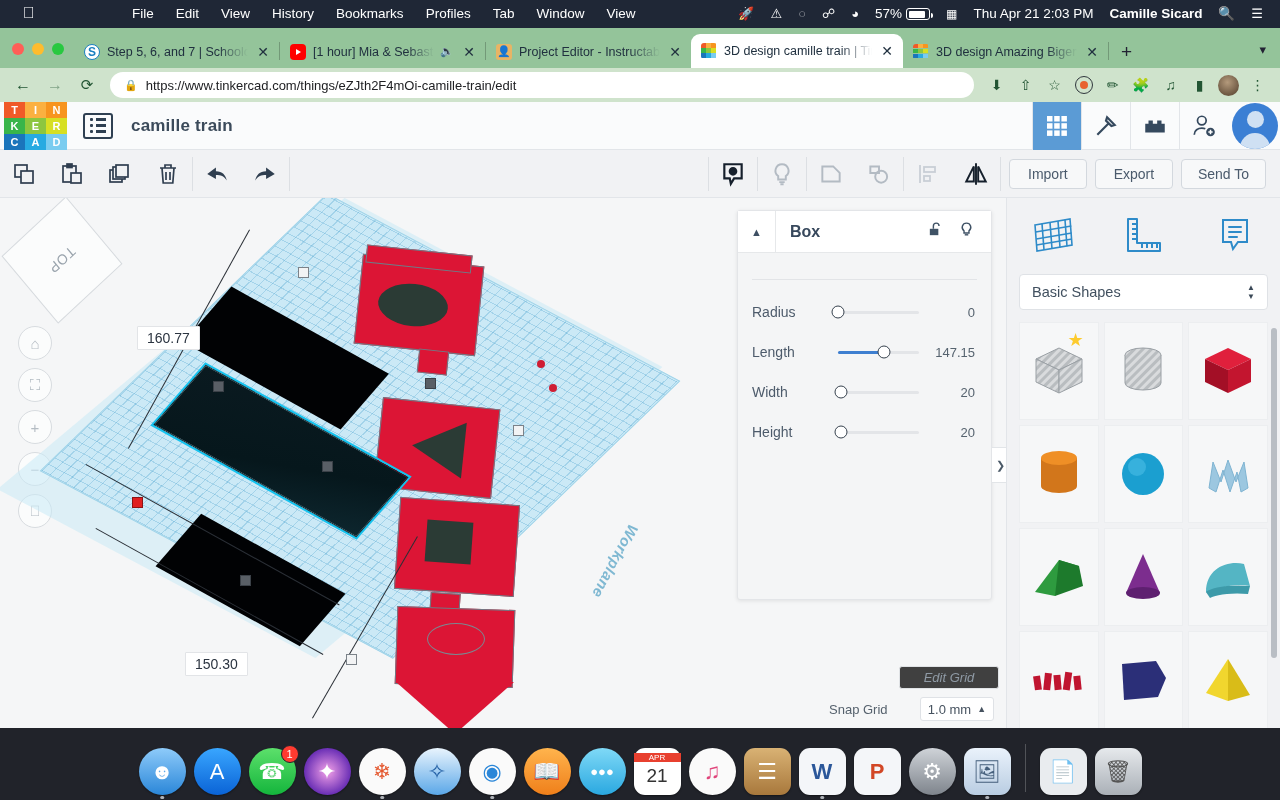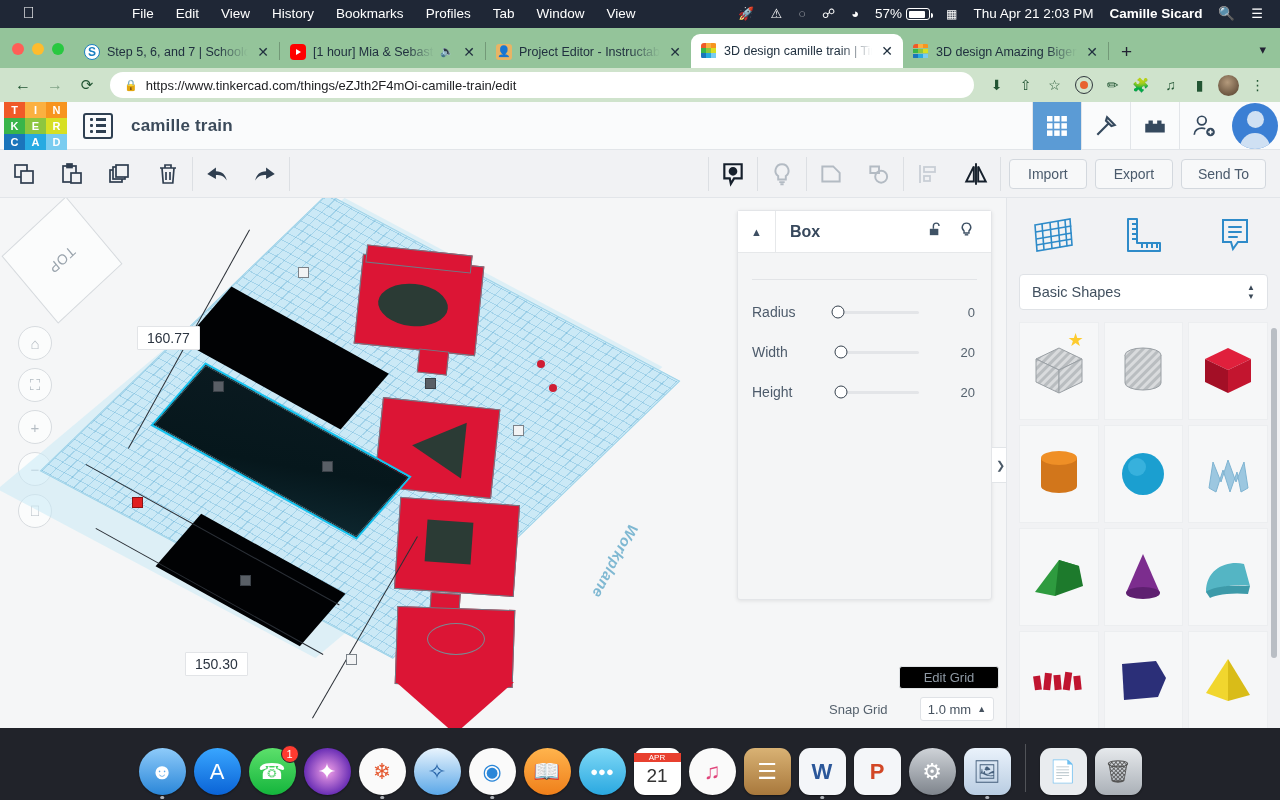--- a/index.html
+++ b/index.html
@@ -222,22 +222,22 @@
   .prop-rows { padding: 12px 0 0; }
   .prow { display:flex; align-items:center; height: 40px; padding: 0 16px 0 14px; }
   .prow .plabel { width: 86px; font-size: 14px; color:#4d5b6b; }
   .track { position:relative; flex:1; height: 3px; background:#e3e5e8; border-radius:2px; margin-right: 10px;}
   .track .fill { position:absolute; left:0; top:0; bottom:0; background:#3e7fd0; border-radius:2px; }
   .knob { position:absolute; top:50%; width:13px; height:13px; border-radius:50%;
      background:#fff; border:1.6px solid #36414d; transform: translate(-50%,-50%); }
   .pval { width: 46px; text-align:right; font-size: 13px; color:#56636f; }
   .editgrid {
     position:absolute; left: 899px; top: 666px; width: 100px; height: 23px;
-    border:1px solid #e0e3e6; background:#000000; border-radius:3px;
-    display:flex;align-items:center;justify-content:center; font-size:13px; color:#8f9aa5;
+    border:1px solid #e0e3e6; background:#404040; border-radius:3px;
+    display:flex;align-items:center;justify-content:center; font-size:13px; color:#8f9aa5;font-style:italic;
   }
   .snapgrid-label { position:absolute; left:829px; top: 702px; font-size: 13px; color:#55616d;}
   .snapgrid-box {
     position:absolute; left: 920px; top: 697px; width: 74px; height: 24px;
     border:1px solid #dfe2e6; background:#fff; border-radius:3px;
     display:flex;align-items:center; justify-content:center; gap:6px; font-size:13px;color:#46525f;
   }
   .side-tab {
     position:absolute; left: 992px; top: 447px; width: 18px; height: 36px;
     background:#fff; border:1px solid #e2e5e8; border-left:none; border-radius: 0 4px 4px 0;
@@ -660,20 +660,28 @@
     <div class="prop-rows">
       <div class="prow">
         <div class="plabel">Radius</div>
         <div class="track">
           <div class="fill" style="width:0%"></div>
             <div class="knob" style="left:0%"></div>
         </div>
         <div class="pval">0</div>
       </div>
       <div class="prow">
+        <div class="plabel">Length</div>
+        <div class="track">
+          <div class="fill" style="width:57%"></div>
+            <div class="knob" style="left:57%"></div>
+        </div>
+        <div class="pval">147.15</div>
+      </div>
+      <div class="prow">
         <div class="plabel">Width</div>
         <div class="track">
           <div class="fill" style="width:4%"></div>
             <div class="knob" style="left:4%"></div>
         </div>
         <div class="pval">20</div>
       </div>
       <div class="prow">
         <div class="plabel">Height</div>
         <div class="track">

